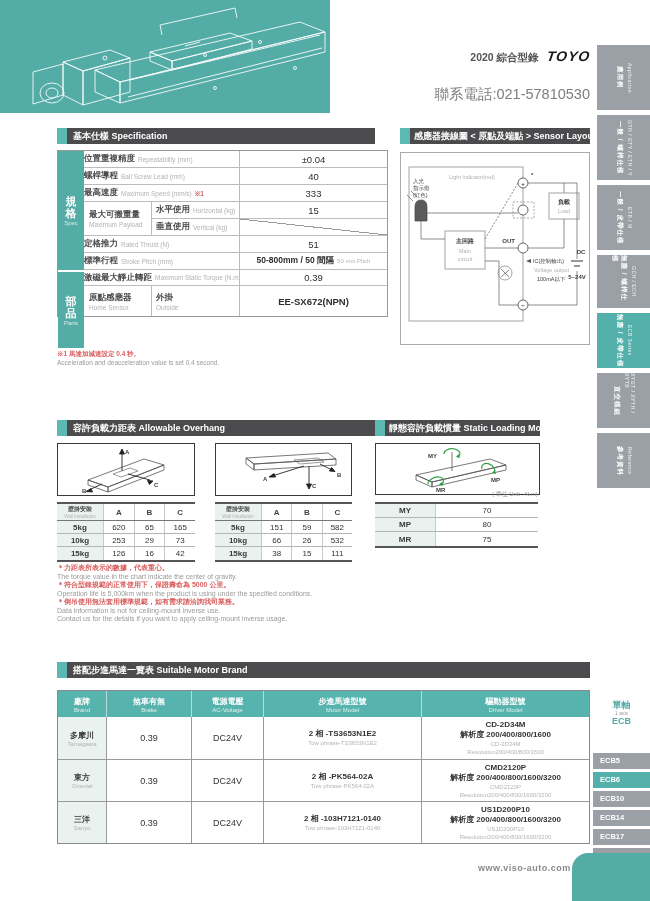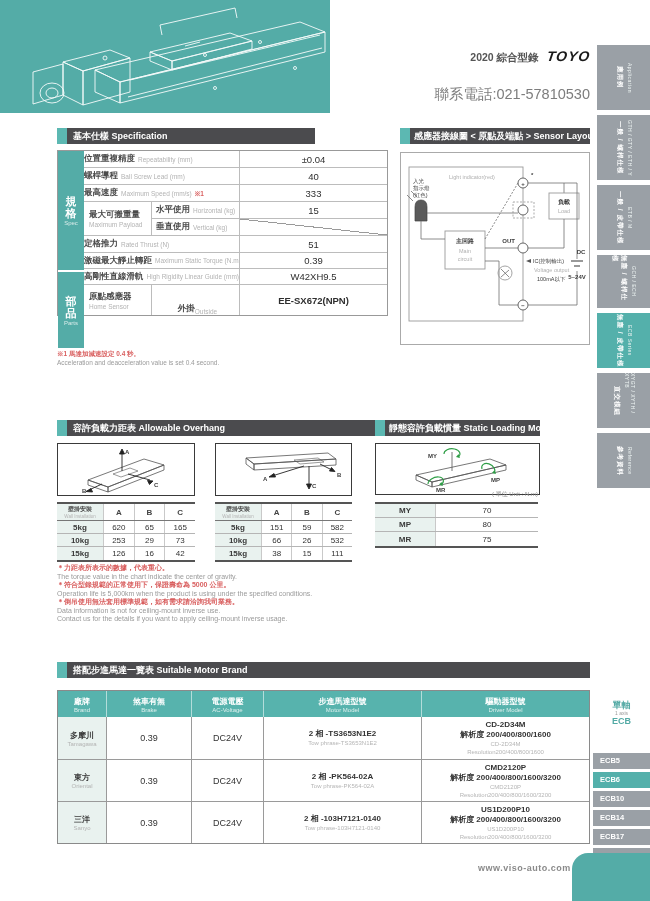--- a/index.html
+++ b/index.html
@@ -177,21 +177,21 @@
   </div>
   <div class="abs vtab" style="top:373px;height:55px">
     <span class="zhv">直交模組</span>
     <span class="env">XYGT / XYTH / XYTB</span>
   </div>
   <div class="abs vtab" style="top:433px;height:55px">
     <span class="zhv">參考資料</span>
     <span class="env">Reference</span>
   </div>
 
-  <div class="abs sec-h" style="left:57px;top:128px;width:258px">
+  <div class="abs sec-h" style="left:57px;top:128px;width:318px">
     <span>基本仕樣</span>
     <span>Specification</span>
   </div>
 
   <div class="abs spec">
     <div class="gblock g1">
       <div class="gzh" style="white-space:pre-line">規
 格</div>
       <div class="gen">Spec</div>
     </div>
@@ -248,44 +248,47 @@
       </div>
     </div>
     <div class="srow h17">
       <div class="gpad"></div>
       <div class="lab">
           <span class="zh">定格推力</span>
           <span class="en">Rated Thrust (N)</span>
         </div>
       <div class="val">51</div>
     </div>
+    <div class="srow h17">
+      <div class="gpad"></div>
+      <div class="lab">
+          <span class="zh">標準行程</span>
+          <span class="en">Stroke Pitch (mm)</span>
+        </div>
+      <div class="val">
+          <span class="vbold">50-800mm / 50 間隔</span>
+          <span class="vsub">50 mm Pitch</span>
+        </div>
+    </div>
     <div class="srow h16">
       <div class="gpad"></div>
       <div class="lab">
           <span class="zh">激磁最大靜止轉距</span>
           <span class="en">Maximum Static Torque (N.m.)</span>
         </div>
       <div class="val">0.39</div>
-    </div>
-    <div class="srow h16">
-      <div class="gpad"></div>
-      <div class="lab">
-          <span class="zh">高剛性直線滑軌</span>
-          <span class="en">High Rigidity Linear Guide (mm)</span>
-        </div>
-      <div class="val">W42XH9.5</div>
     </div>
     <div class="srow h30">
       <div class="gpad"></div>
       <div class="lab2">
         <span class="zh">原點感應器</span>
         <span class="en">Home Sensor</span>
       </div>
       <div class="subcol">
-        <div class="subcell" style="align-items:flex-end;justify-content:center;gap:0">
+        <div class="subcell" style="flex-direction:column;align-items:flex-start;justify-content:center;gap:0">
           <span class="zh">外掛</span>
           <span class="en">Outside</span>
         </div>
       </div>
       <div class="valcol">
         <div class="valcell" style="font-weight:bold">EE-SX672(NPN)</div>
       </div>
     </div>
   </div>
   <div class="abs fn-red">※1 馬達加減速設定 0.4 秒。</div>

